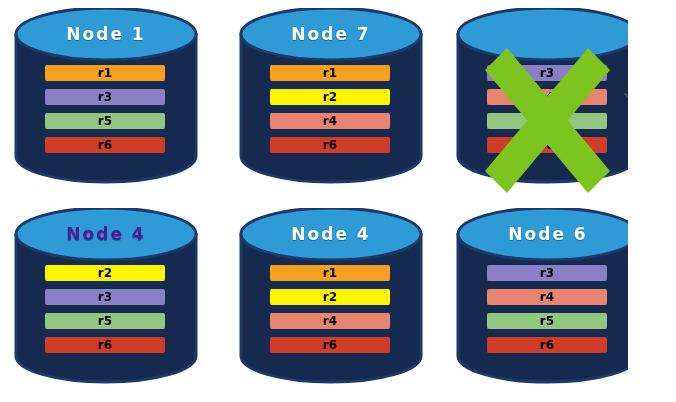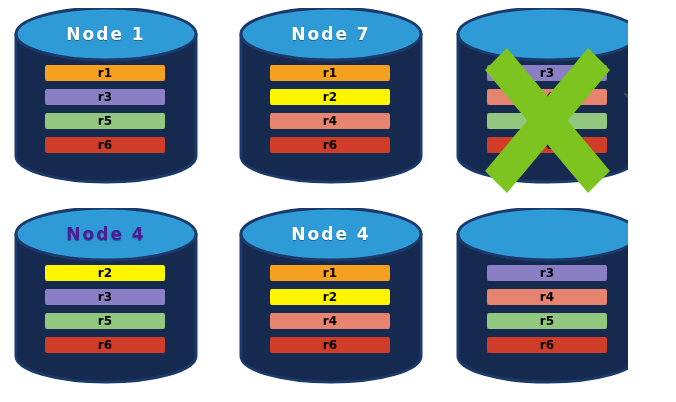--- a/index.html
+++ b/index.html
@@ -134,20 +134,21 @@
       <div class="replica" style="top: 57px; background: rgb(245, 160, 30);">r1</div>
       <div class="replica" style="top: 81px; background: rgb(252, 245, 0);">r2</div>
       <div class="replica" style="top: 105px; background: rgb(230, 132, 112);">r4</div>
       <div class="replica" style="top: 129px; background: rgb(207, 60, 40);">r6</div>
     </div>
     <div class="node" style="left: 455px; top: 208px;">
       <svg class="node-svg" width="186" height="176" viewBox="0 0 186 176">
         <path d="M 3 26 L 3 148 A 90 26 0 0 0 183 148 L 183 26 Z" fill="#152A4E" stroke="#1B3A6B" stroke-width="3" stroke-linejoin="round"></path>
         <ellipse cx="93" cy="26" rx="90" ry="26" fill="#2E9BD6" stroke="#1B3A6B" stroke-width="3"></ellipse>
       </svg>
+      <div class="node-label" style="color: rgb(255, 255, 255);">Node 6</div>
       <div class="replica" style="top: 57px; background: rgb(138, 127, 196);">r3</div>
       <div class="replica" style="top: 81px; background: rgb(230, 132, 112);">r4</div>
       <div class="replica" style="top: 105px; background: rgb(145, 199, 126);">r5</div>
       <div class="replica" style="top: 129px; background: rgb(207, 60, 40);">r6</div>
     </div>
     <svg class="arrow-layer" viewBox="0 0 676 402">
     <path id="arrow-path" d="M 625 94 C 668 130 672 245 642 292" fill="none" stroke="#4A4A4A" stroke-width="2.2" stroke-linecap="round"></path>
     <polygon id="arrow-head" points="628,284 648,288 637,302" fill="#4A4A4A"></polygon>
   </svg>
 </div>

